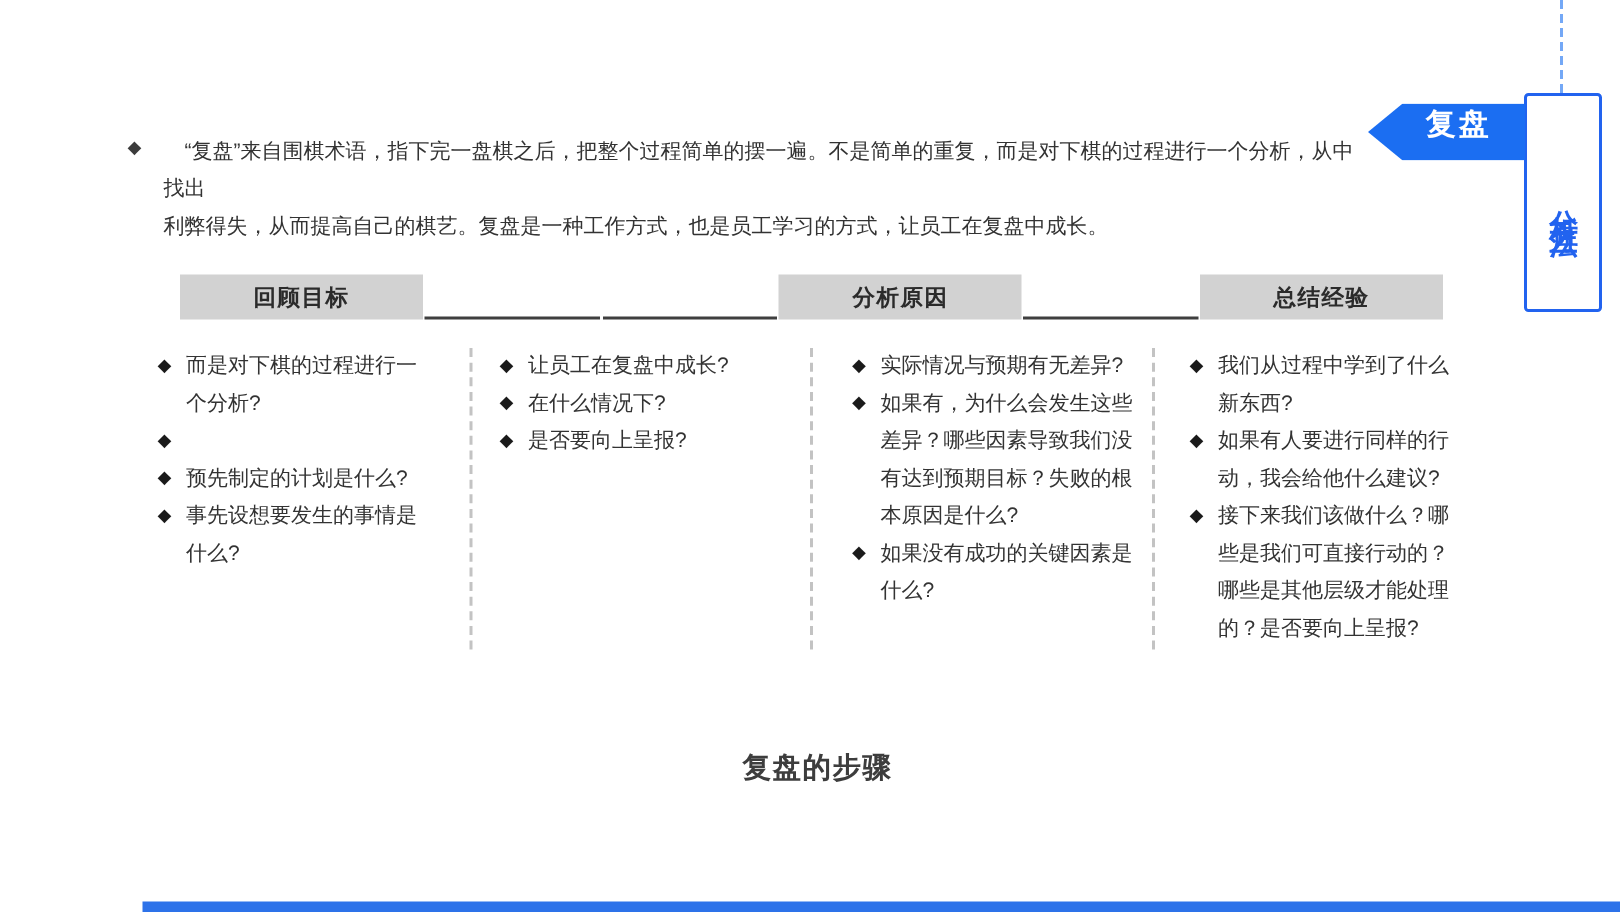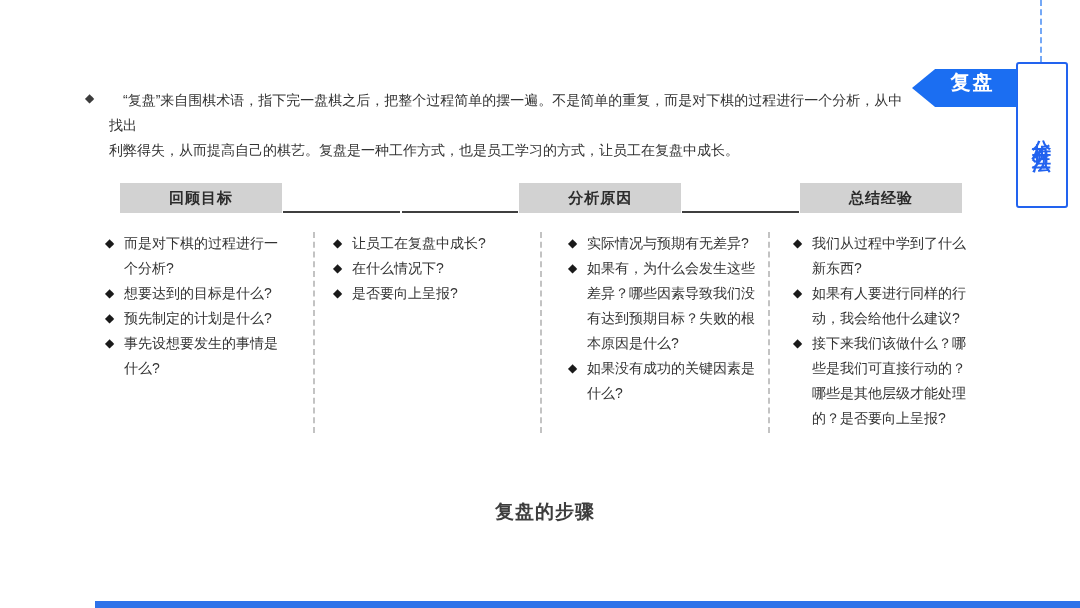--- a/index.html
+++ b/index.html
@@ -106,21 +106,20 @@
     <div class="step-box">总结经验</div>
   </div>
 
   <div class="col col1">
     <div class="bullet">
       <span class="bm">◆</span>
       <span class="bt">而是对下棋的过程进行一个分析?</span>
     </div>
     <div class="bullet">
       <span class="bm">◆</span>
-      <span class="bt">想要达到的目标是什么?</span>
     </div>
     <div class="bullet">
       <span class="bm">◆</span>
       <span class="bt">预先制定的计划是什么?</span>
     </div>
     <div class="bullet">
       <span class="bm">◆</span>
       <span class="bt">事先设想要发生的事情是什么?</span>
     </div>
   </div>

